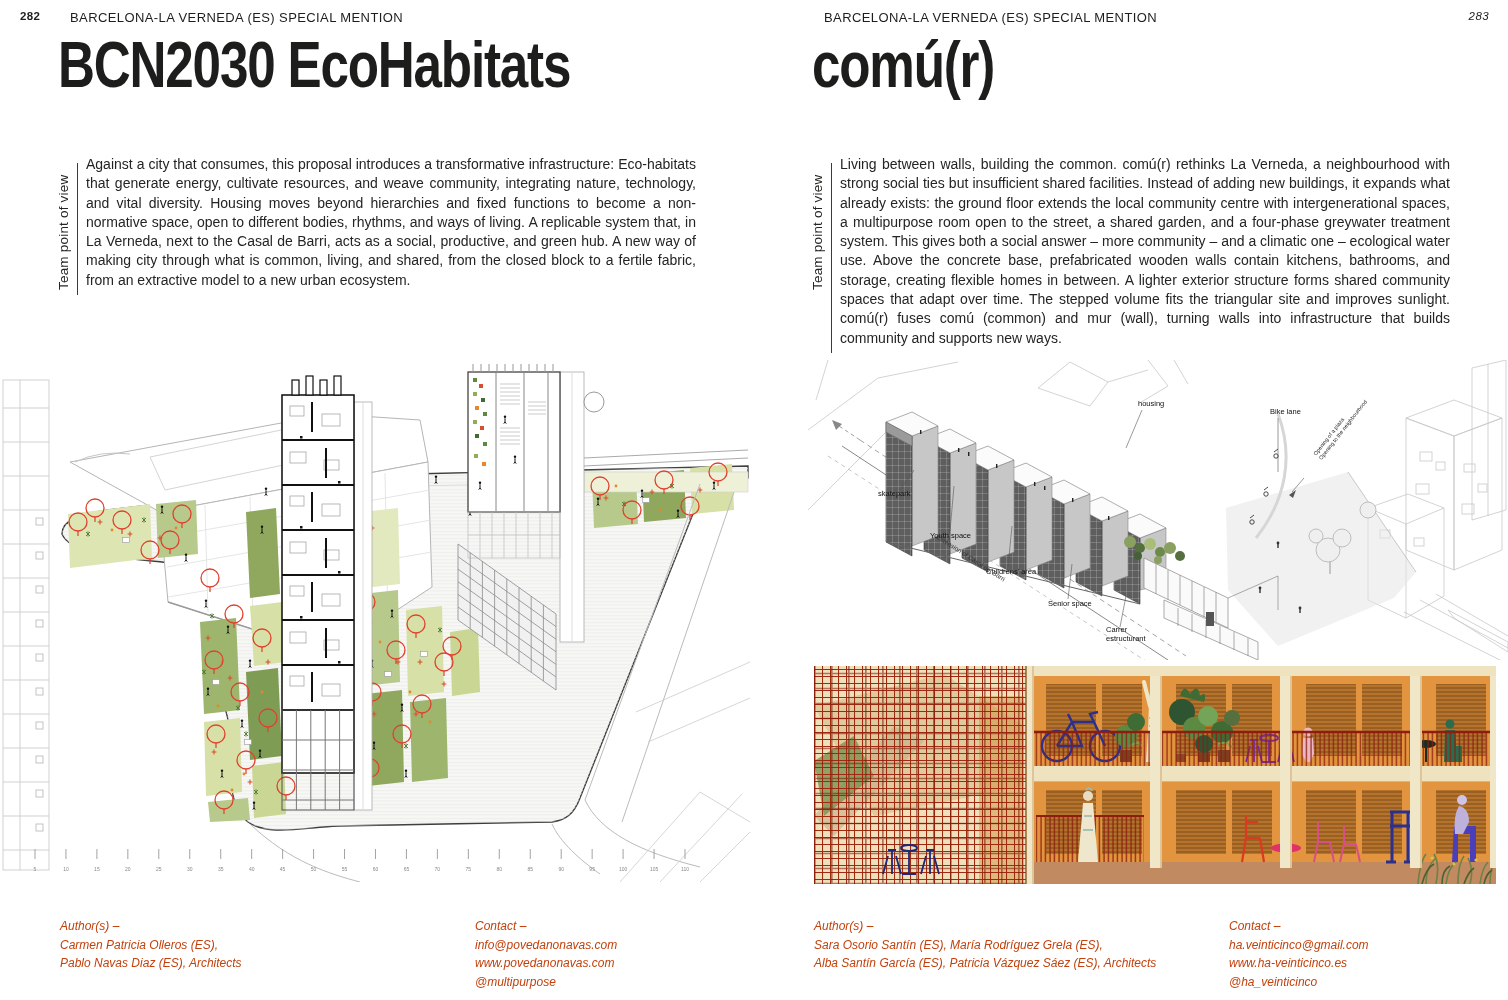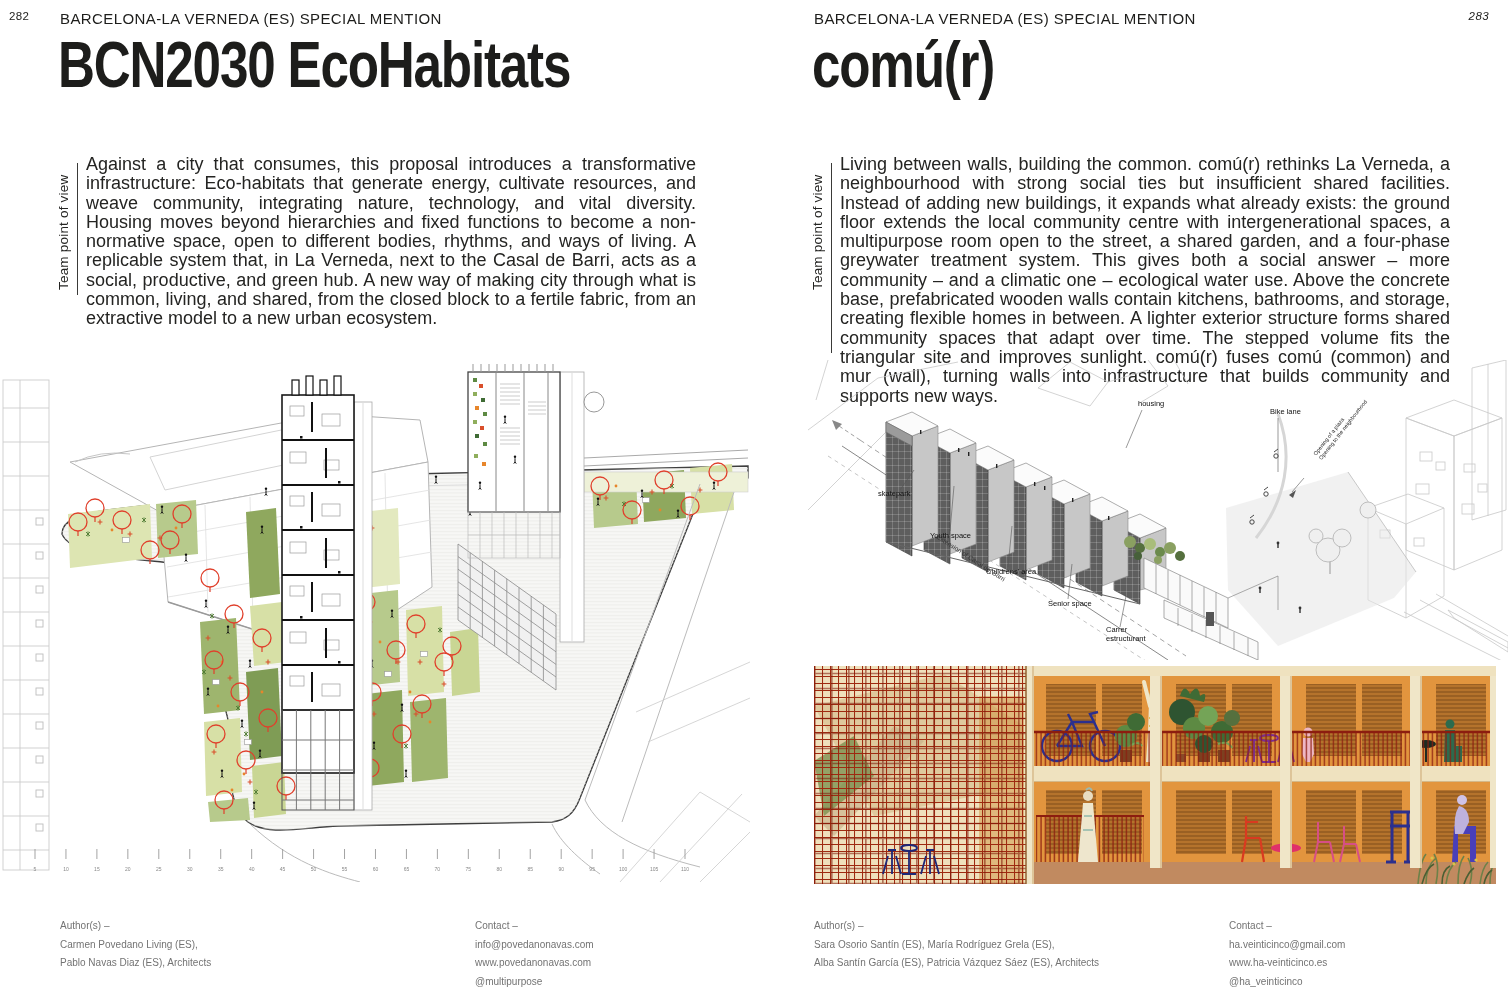--- a/index.html
+++ b/index.html
@@ -1,34 +1,34 @@
 <!DOCTYPE html>
 <html><head>
 <meta charset="utf-8">
 <style>
   html,body{margin:0;padding:0;background:#fff;}
   .spread{position:relative;width:1508px;height:1000px;background:#ffffff;overflow:hidden;
           font-family:"Liberation Sans","DejaVu Sans",sans-serif;color:#1d1d1b;}
   .abs{position:absolute;}
-  .hdr{font-size:15px;letter-spacing:.4px;color:#1d1d1b;white-space:nowrap;}
+  .hdr{font-size:13px;letter-spacing:.4px;color:#1d1d1b;white-space:nowrap;margin-left:10px;}
   .pgnum{font-size:11.5px;letter-spacing:.4px;}
   .title{font-size:64px;font-weight:bold;letter-spacing:-1.5px;transform:scaleX(.8);transform-origin:left top;white-space:nowrap;}
-  .body-par{font-size:18px;line-height:19.3px;text-align:justify;color:#242422;}
+  .body-par{font-size:14px;line-height:19.3px;text-align:justify;color:#242422;}
   .side-label{writing-mode:vertical-rl;transform:rotate(180deg);font-size:13.5px;color:#242422;letter-spacing:.2px;}
   .rule-v{width:1px;background:#3a3a38;}
-  .foot{font-size:10px;line-height:18.6px;color:#737373;}
+  .foot{font-size:12px;line-height:18.6px;color:#c2410c;font-style:italic;}
   .foot div{white-space:nowrap;}
   svg text{font-family:"Liberation Sans","DejaVu Sans",sans-serif;}
 </style>
 </head>
 <body>
 
 <div class="spread">
 
-  <div class="abs pgnum" style="left:9px;top:10px;">282</div>
+  <div class="abs pgnum" style="left:20px;top:10px;font-weight:bold;">282</div>
   <div class="abs hdr" style="left:60px;top:10px;">BARCELONA-LA VERNEDA (ES) SPECIAL MENTION</div>
   <h1 class="abs title" style="left:58px;top:28px;margin:0;">BCN2030 EcoHabitats</h1>
 
   <div class="abs side-label" style="left:56px;top:164px;height:126px;">Team point of view</div>
   <div class="abs rule-v" style="left:77px;top:163px;height:132px;"></div>
   <p class="abs body-par" style="left:86px;top:155px;width:610px;margin:0;">Against a city that consumes, this proposal introduces a transformative infrastructure: Eco-habitats that generate energy, cultivate resources, and weave community, integrating nature, technology, and vital diversity. Housing moves beyond hierarchies and fixed functions to become a non-normative space, open to different bodies, rhythms, and ways of living. A replicable system that, in La Verneda, next to the Casal de Barri, acts as a social, productive, and green hub. A new way of making city through what is common, living, and shared, from the closed block to a fertile fabric, from an extractive model to a new urban ecosystem.</p>
 
   <svg class="abs" style="left:0;top:362px;" width="750" height="520" viewBox="0 0 750 520">
     <defs>
       <pattern id="hatchH" width="4" height="3.5" patternUnits="userSpaceOnUse">
@@ -460,21 +460,21 @@
         <text x="623.0952380952381" y="26" font-size="5" fill="#888" text-anchor="middle">100</text>
         <line x1="654.047619047619" x2="654.047619047619" y1="4" y2="14" stroke="#999" stroke-width="0.9"></line>
         <text x="654.047619047619" y="26" font-size="5" fill="#888" text-anchor="middle">105</text>
         <line x1="685" x2="685" y1="4" y2="14" stroke="#999" stroke-width="0.9"></line>
         <text x="685" y="26" font-size="5" fill="#888" text-anchor="middle">110</text>
       </g>
   </svg>
 
   <div class="abs foot" style="left:60px;top:917px;">
     <div>Author(s) –</div>
-    <div>Carmen Povedano Living (ES),</div>
+    <div>Carmen Patricia Olleros (ES),</div>
     <div>Pablo Navas Diaz (ES), Architects</div>
   </div>
   <div class="abs foot" style="left:475px;top:917px;">
     <div>Contact –</div>
     <div>info@povedanonavas.com</div>
     <div>www.povedanonavas.com</div>
     <div>@multipurpose</div>
   </div>
 
   <div class="abs hdr" style="left:814px;top:10px;">BARCELONA-LA VERNEDA (ES) SPECIAL MENTION</div>

